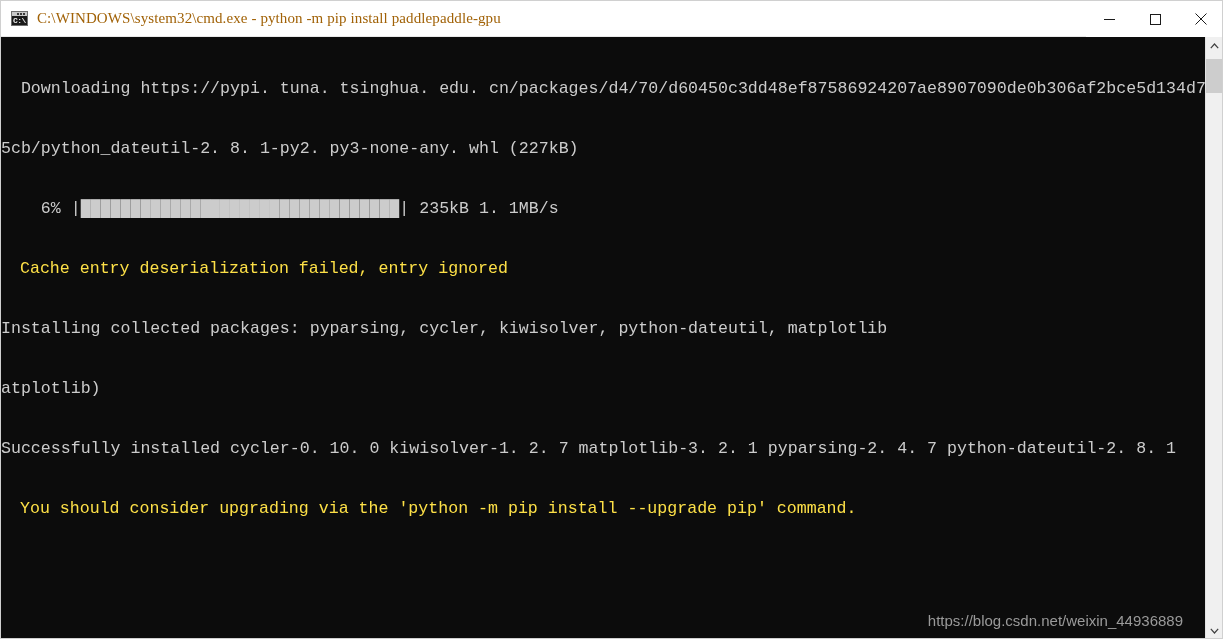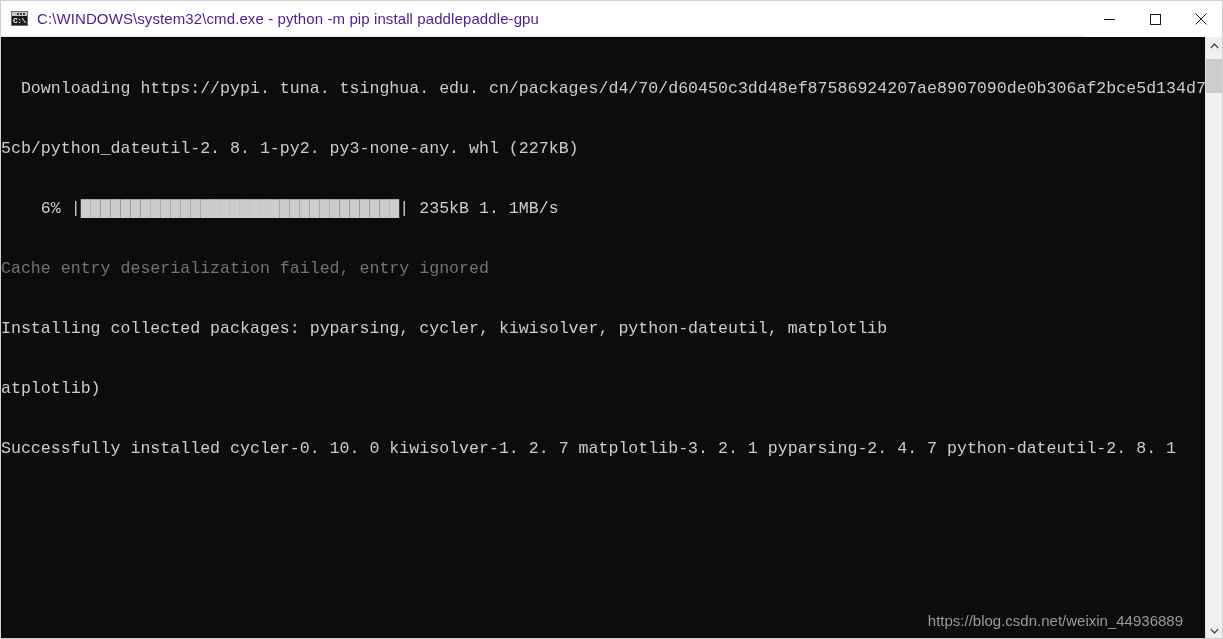--- a/index.html
+++ b/index.html
@@ -72,23 +72,23 @@
     top: 4px;
     font-family: "Liberation Mono", monospace;
     font-size: 8px;
     line-height: 9px;
     font-weight: bold;
     color: #f0f0f0;
     letter-spacing: -0.5px;
   }
 
   #title-text {
-    font-family: Liberation Sans, sans-serif;
+    font-family: Liberation Serif, serif;
     font-size: 15px;
-    color: #4c1d95;
+    color: #a16207;
     white-space: nowrap;
     letter-spacing: 0.1px;
   }
 
   #window-controls {
     position: absolute;
     right: 0;
     top: 0;
     height: 36px;
     display: flex;
@@ -123,21 +123,21 @@
     line-height: 20px;
     letter-spacing: 0px;
     white-space: pre;
   }
   .cline {
     height: 20px;
     white-space: pre;
     overflow: hidden;
   }
   .c-gray   { color: #cccccc; }
-  .c-yellow { color: #737373; }
+  .c-yellow { color: #fde047; margin-left: 19px; }
 
   
   #watermark {
     position: absolute;
     right: 24px;
     bottom: 10px;
     font-family: "Liberation Sans", sans-serif;
     font-size: 15px;
     color: #9a9a9a;
     white-space: nowrap;
@@ -221,20 +221,21 @@
 
   <div id="console">
     <div id="console-lines">
       <div class="cline c-gray">  Downloading https://pypi. tuna. tsinghua. edu. cn/packages/d4/70/d60450c3dd48ef87586924207ae8907090de0b306af2bce5d134d7861</div>
       <div class="cline c-gray">5cb/python_dateutil-2. 8. 1-py2. py3-none-any. whl (227kB)</div>
       <div class="cline c-gray">    6% |████████████████████████████████| 235kB 1. 1MB/s</div>
       <div class="cline c-yellow">Cache entry deserialization failed, entry ignored</div>
       <div class="cline c-gray">Installing collected packages: pyparsing, cycler, kiwisolver, python-dateutil, matplotlib</div>
       <div class="cline c-gray">atplotlib)</div>
       <div class="cline c-gray">Successfully installed cycler-0. 10. 0 kiwisolver-1. 2. 7 matplotlib-3. 2. 1 pyparsing-2. 4. 7 python-dateutil-2. 8. 1</div>
+      <div class="cline c-yellow">You should consider upgrading via the 'python -m pip install --upgrade pip' command.</div>
       
       
       
     </div>
 
     <div id="watermark">https://blog.csdn.net/weixin_44936889</div>
   </div>
 
   <div id="scrollbar">
     <div id="sb-track"></div>

